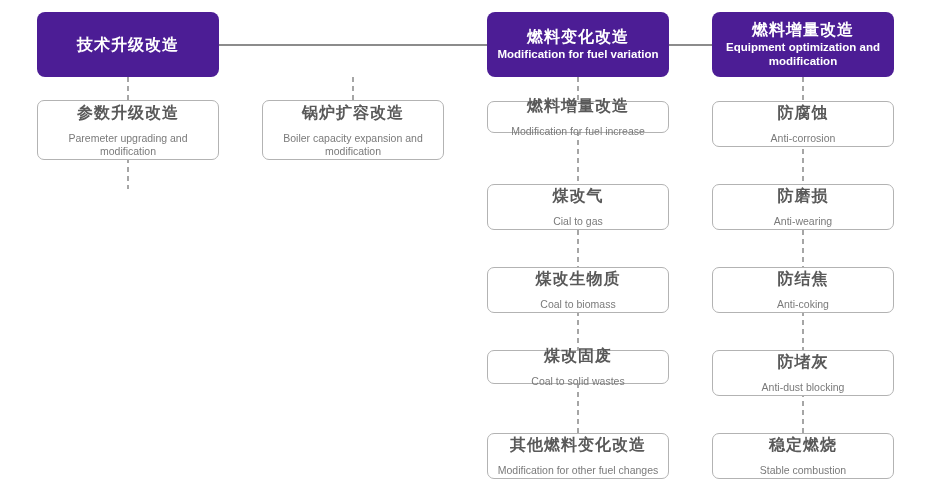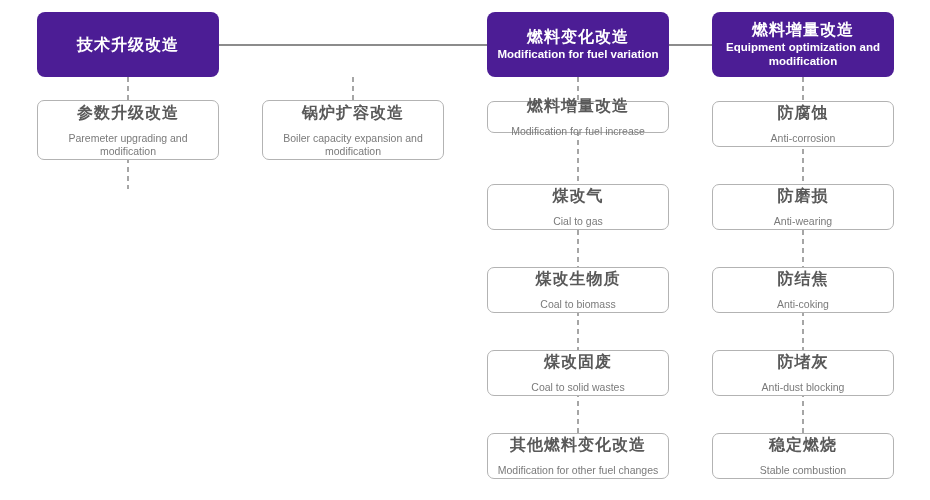--- a/index.html
+++ b/index.html
@@ -139,21 +139,21 @@
       <div class="n-en">Modification for fuel increase</div>
     </div>
     <div class="node" style="top:184px;height:46px">
       <div class="n-cn">煤改气</div>
       <div class="n-en">Cial to gas</div>
     </div>
     <div class="node" style="top:267px;height:46px">
       <div class="n-cn">煤改生物质</div>
       <div class="n-en">Coal to biomass</div>
     </div>
-    <div class="node" style="top:350px;height:46px">
+    <div class="node" style="top:350px;height:34px">
       <div class="n-cn">煤改固废</div>
       <div class="n-en">Coal to solid wastes</div>
     </div>
     <div class="node" style="top:433px;height:46px">
       <div class="n-cn">其他燃料变化改造</div>
       <div class="n-en">Modification for other fuel changes</div>
     </div>
   </div>
 
   <div class="col" style="left:712px">

